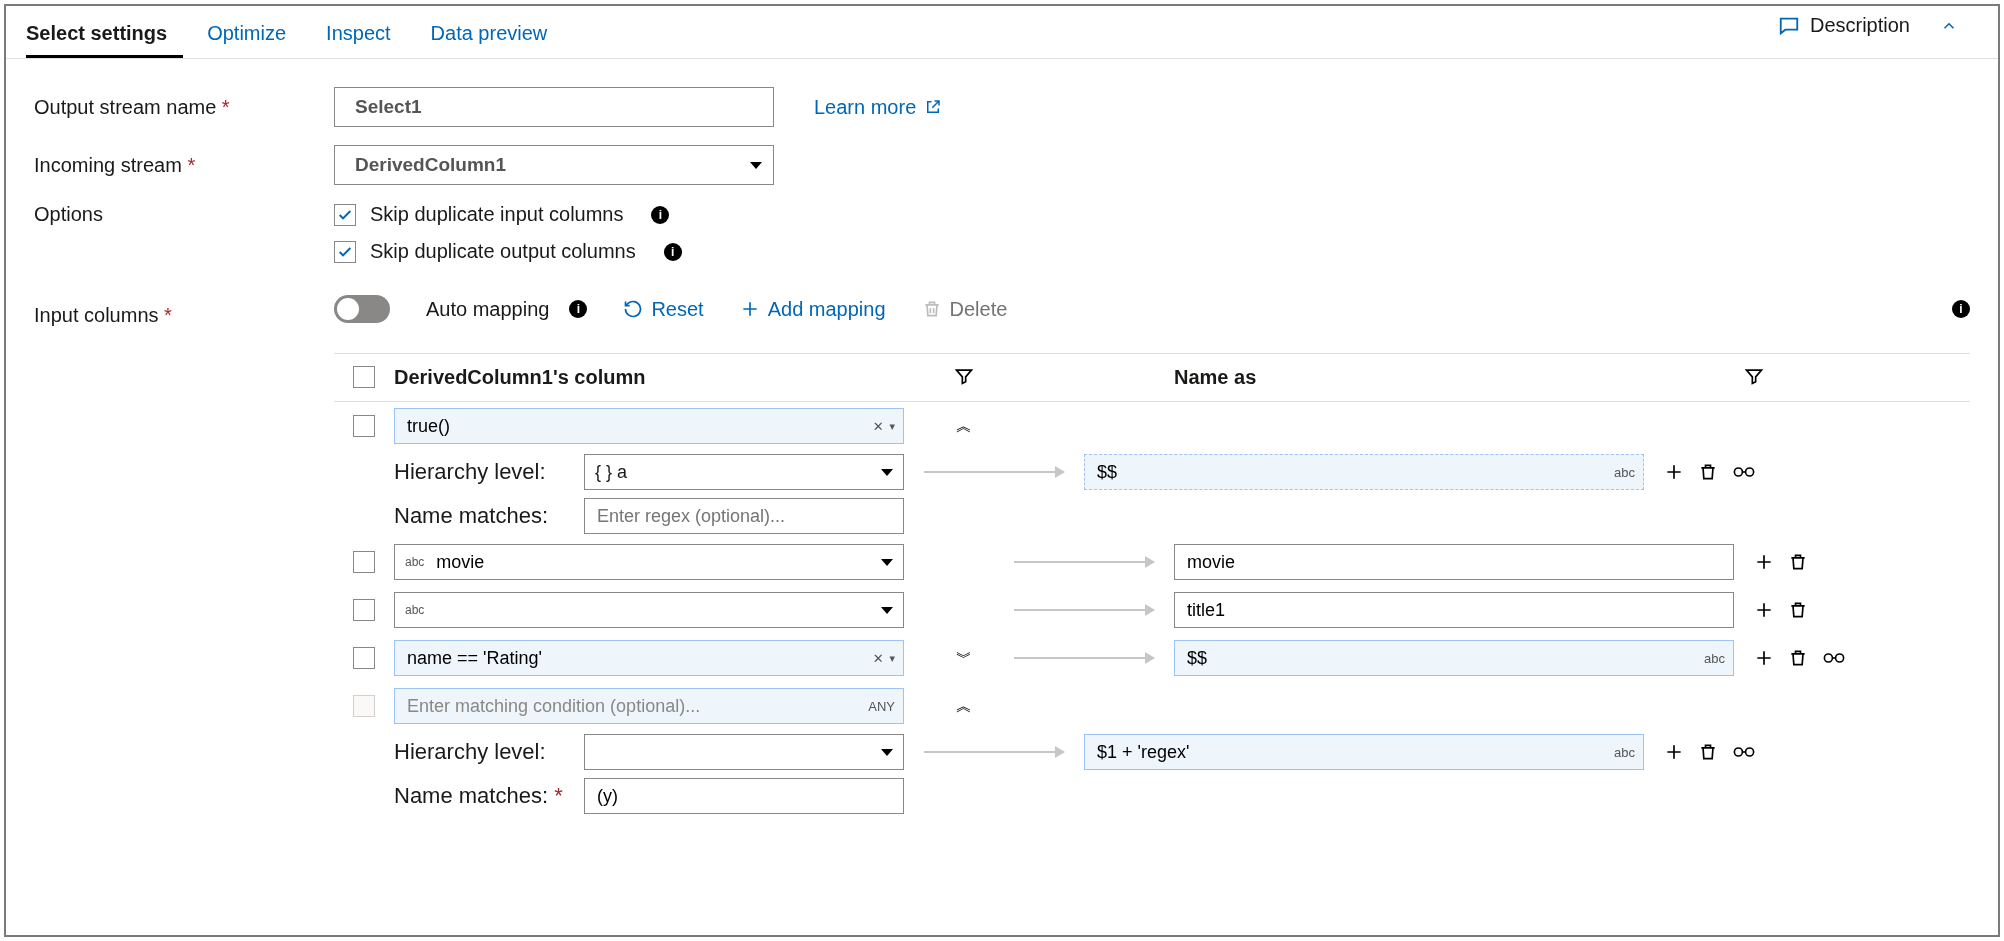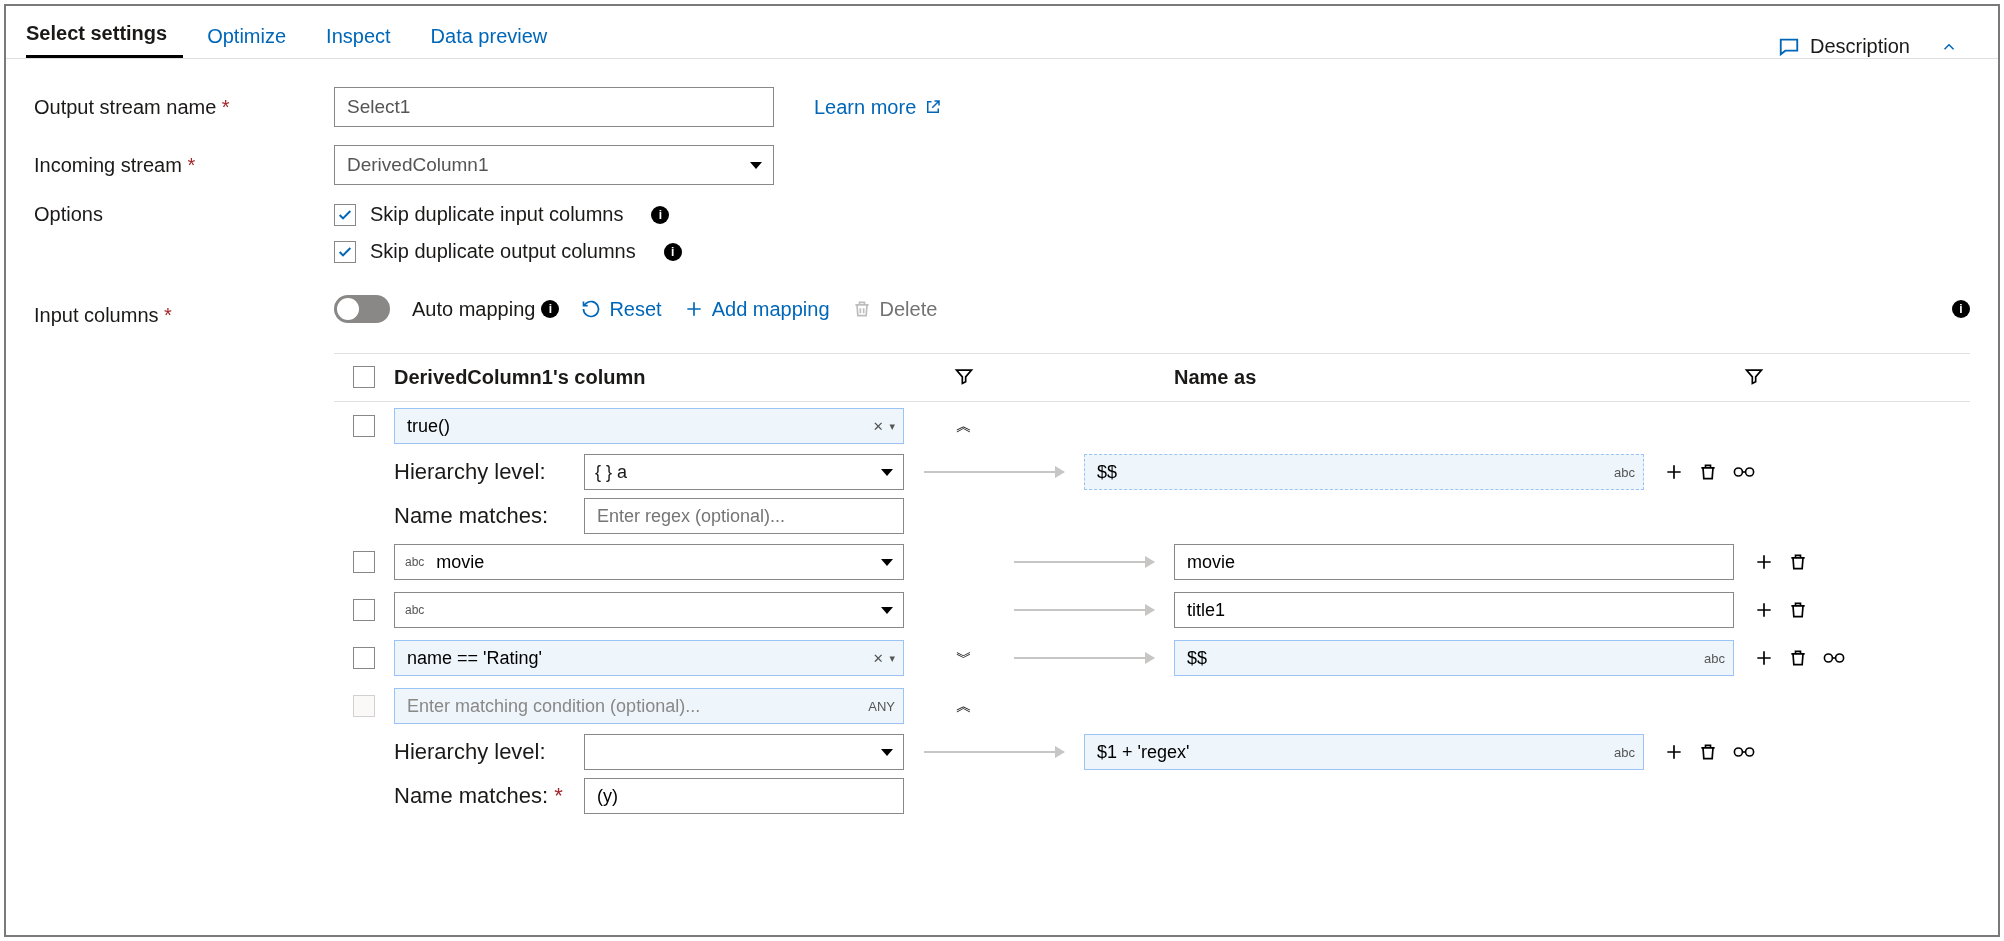--- a/index.html
+++ b/index.html
@@ -9,42 +9,42 @@
     --border:#8a8886;
     --border-light:#e1dfdd;
     --sel:#cde6f7;
     --sel-border:#9cc3f7;
     --sel-bg:#eef6fc;
     --red:#a4262c;
   }
   *{box-sizing:border-box;font-family:"Segoe UI",Arial,sans-serif;}
   body{margin:0;background:#fff;color:var(--text);}
   .panel{border:2px solid #7a7a7a;margin:4px;width:1996px;height:933px;position:relative;overflow:hidden;}
-  .tabs{display:flex;align-items:flex-end;padding:8px 20px 0 20px;border-bottom:1px solid var(--border-light);}
+  .tabs{display:flex;align-items:flex-start;padding:8px 20px 0 20px;border-bottom:1px solid var(--border-light);}
   .tab{padding:8px 16px 10px 0;font-size:20px;margin-right:24px;cursor:pointer;}
   .tab.active{color:var(--text);font-weight:600;border-bottom:3px solid #000;}
   .tab.link{color:var(--blue);}
   .spacer{flex:1;}
   .desc{display:flex;align-items:center;gap:10px;font-size:20px;color:var(--text);padding-right:20px;}
   .desc svg{stroke:var(--blue);}
   .chev{margin-left:20px;}
   .body{padding:28px 28px 0 28px;}
   .row{display:flex;align-items:center;margin-bottom:18px;}
   .lbl{width:300px;font-size:20px;color:var(--text);}
   .req::after{content:" *";color:var(--red);}
-  .txt{height:40px;border:1px solid var(--border);padding:0 12px;font-size:19px;color:#555;width:440px;background:#fff;}
+  .txt{height:40px;border:1px solid var(--border);padding:0 20px;font-size:19px;color:#555;width:440px;background:#fff;font-weight:bold;}
   .sel{position:relative;display:flex;align-items:center;}
   .sel .caret{position:absolute;right:12px;pointer-events:none;}
   .lm{color:var(--blue);font-size:20px;margin-left:40px;display:flex;align-items:center;gap:8px;cursor:pointer;}
   .cb{width:22px;height:22px;border:1px solid var(--border);display:inline-flex;align-items:center;justify-content:center;margin-right:14px;}
   .cb.checked svg{display:block;}
   .cb svg{display:none;}
   .opt{display:flex;align-items:center;font-size:20px;margin-bottom:14px;}
   .info{width:18px;height:18px;border-radius:50%;background:#000;color:#fff;display:inline-flex;align-items:center;justify-content:center;font-size:12px;font-weight:bold;margin-left:28px;}
-  .toolbar{display:flex;align-items:center;gap:22px;font-size:20px;margin-bottom:12px;}
+  .toolbar{display:flex;align-items:center;gap:36px;font-size:20px;margin-bottom:12px;}
   .toggle{width:56px;height:28px;border-radius:14px;background:#8a8886;position:relative;cursor:pointer;}
   .toggle::after{content:"";position:absolute;width:22px;height:22px;border-radius:50%;background:#fff;top:3px;left:3px;}
   .tbtn{display:flex;align-items:center;gap:8px;cursor:pointer;}
   .tbtn.blue{color:var(--blue);}
   .tbtn.dis{color:#737373;}
   .status{margin-left:auto;font-size:20px;display:flex;align-items:center;gap:10px;}
   .grid{border-top:1px solid var(--border-light);margin-top:10px;}
   .ghead{display:flex;padding:12px 0;border-bottom:1px solid var(--border-light);font-size:20px;font-weight:600;}
   .gcell-chk{width:60px;display:flex;justify-content:center;}
   .gcell-src{width:540px;display:flex;align-items:center;gap:12px;}

